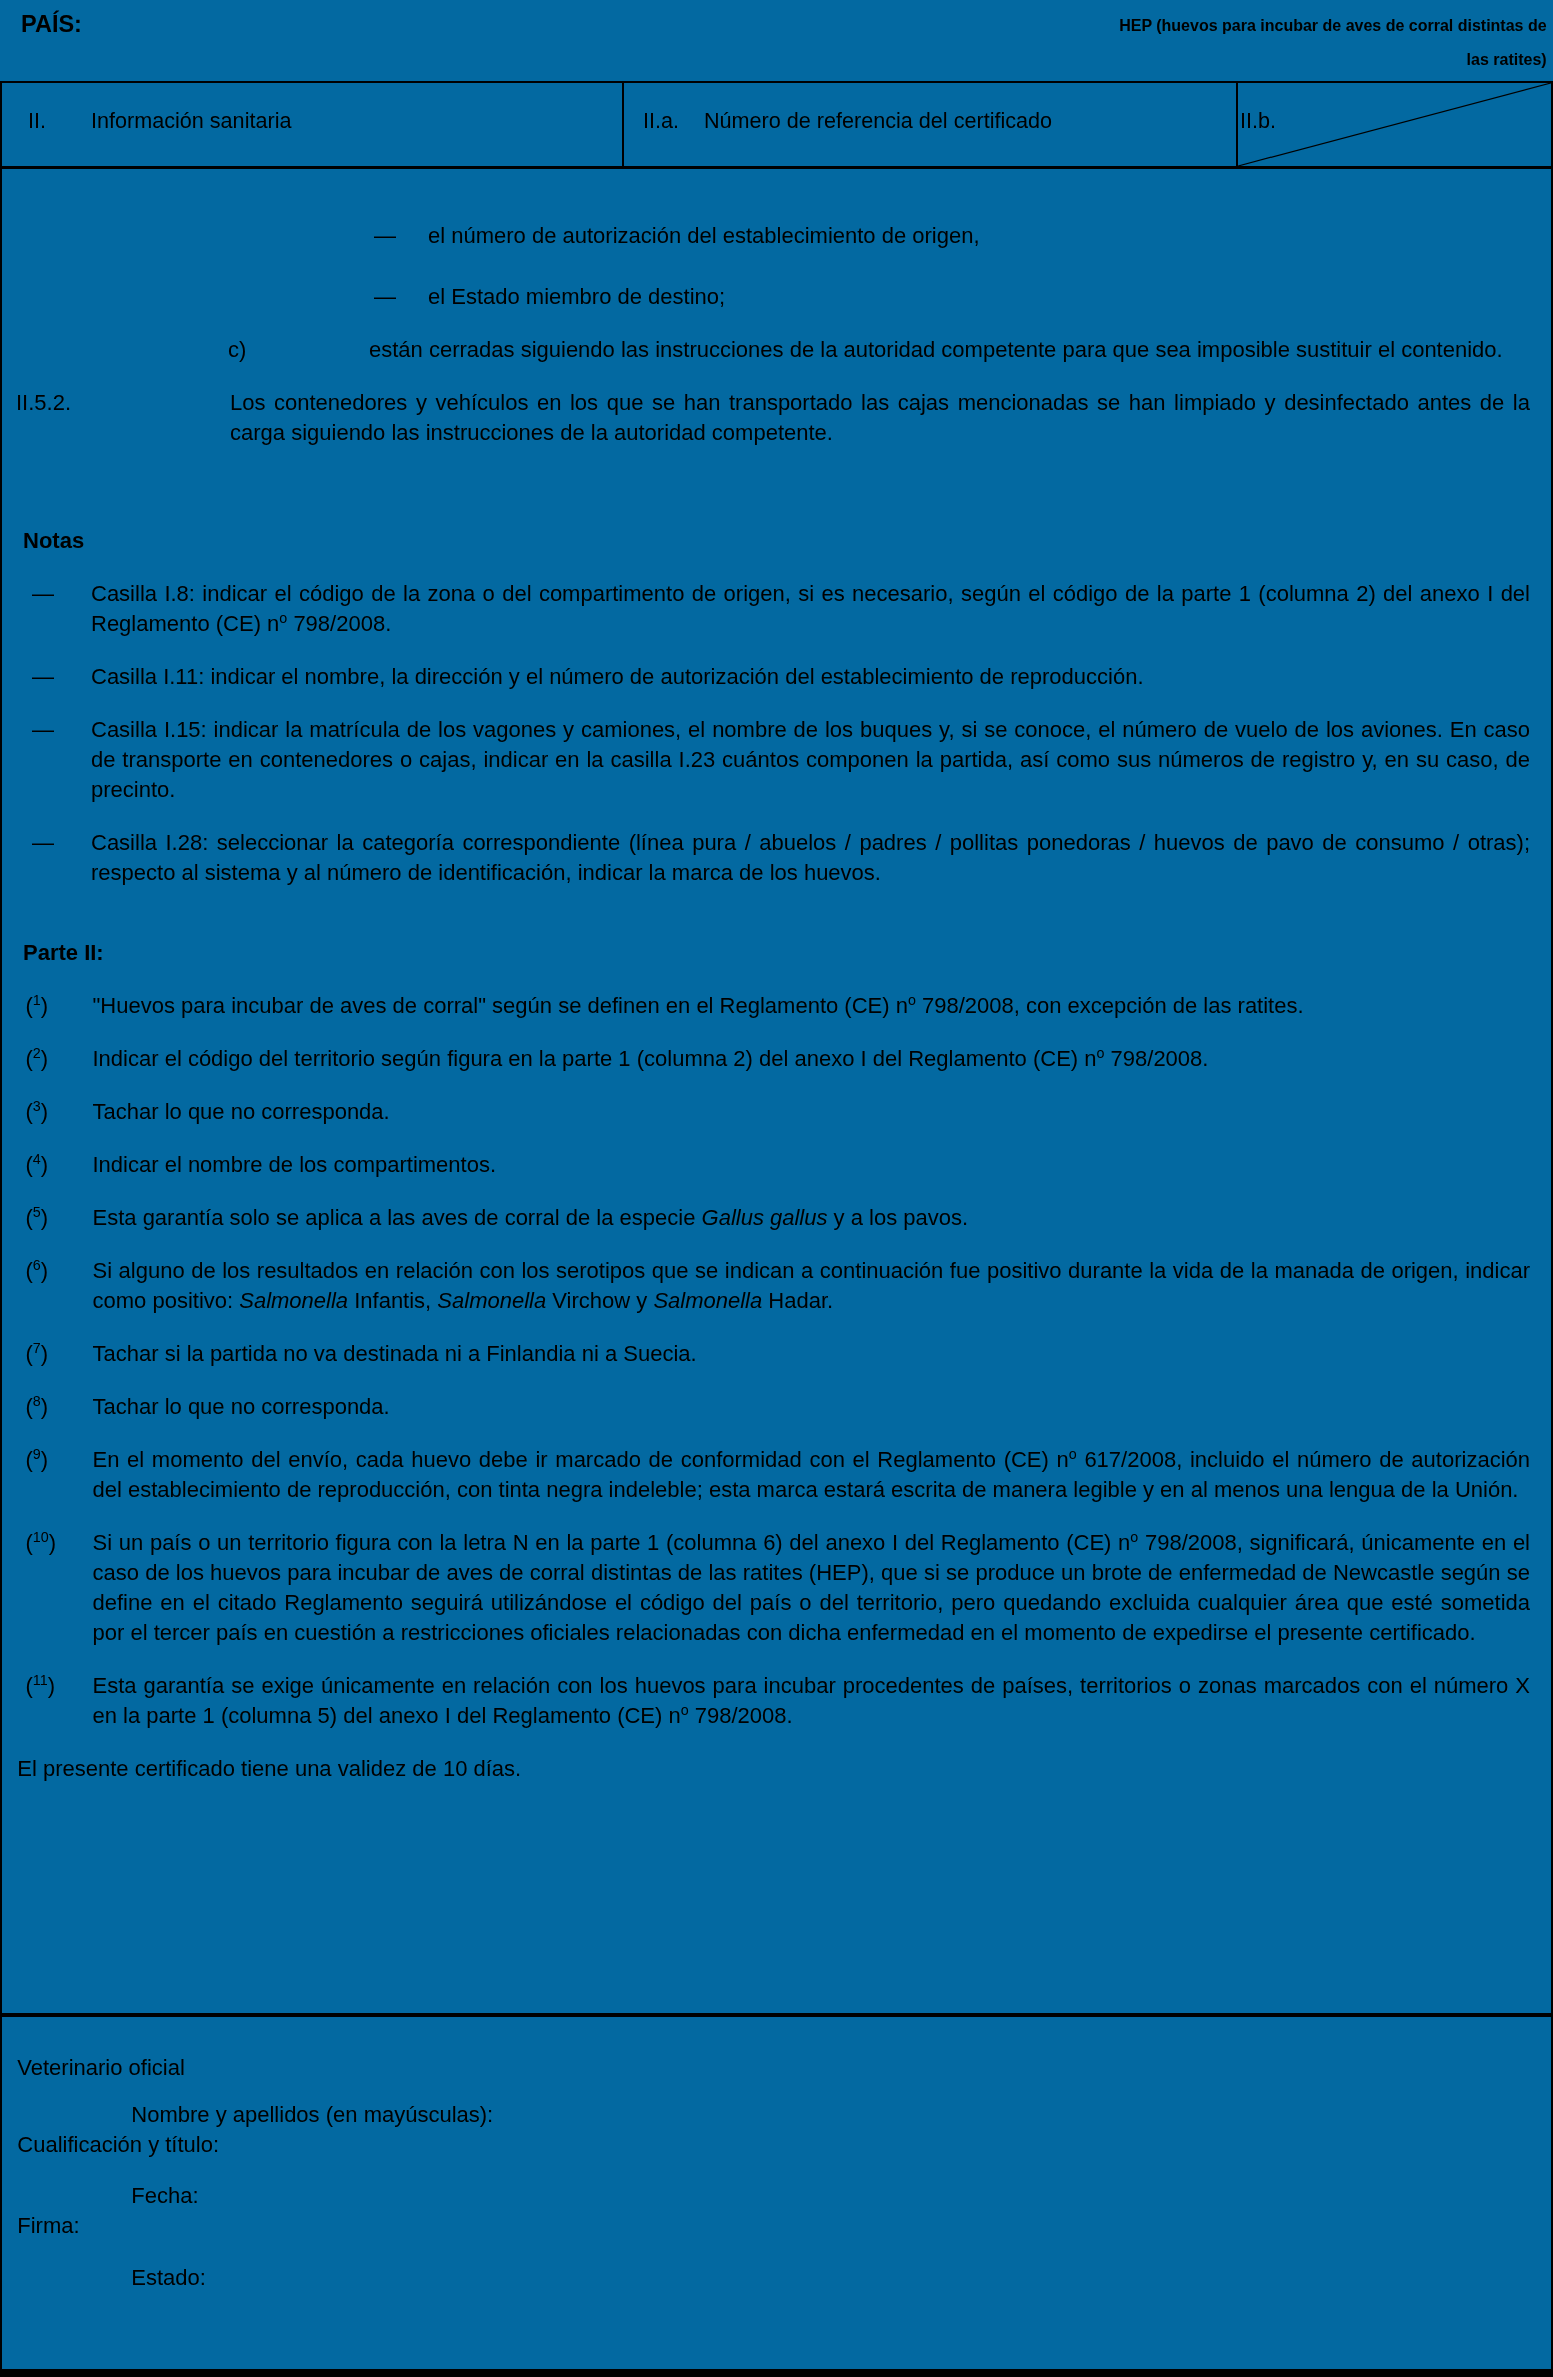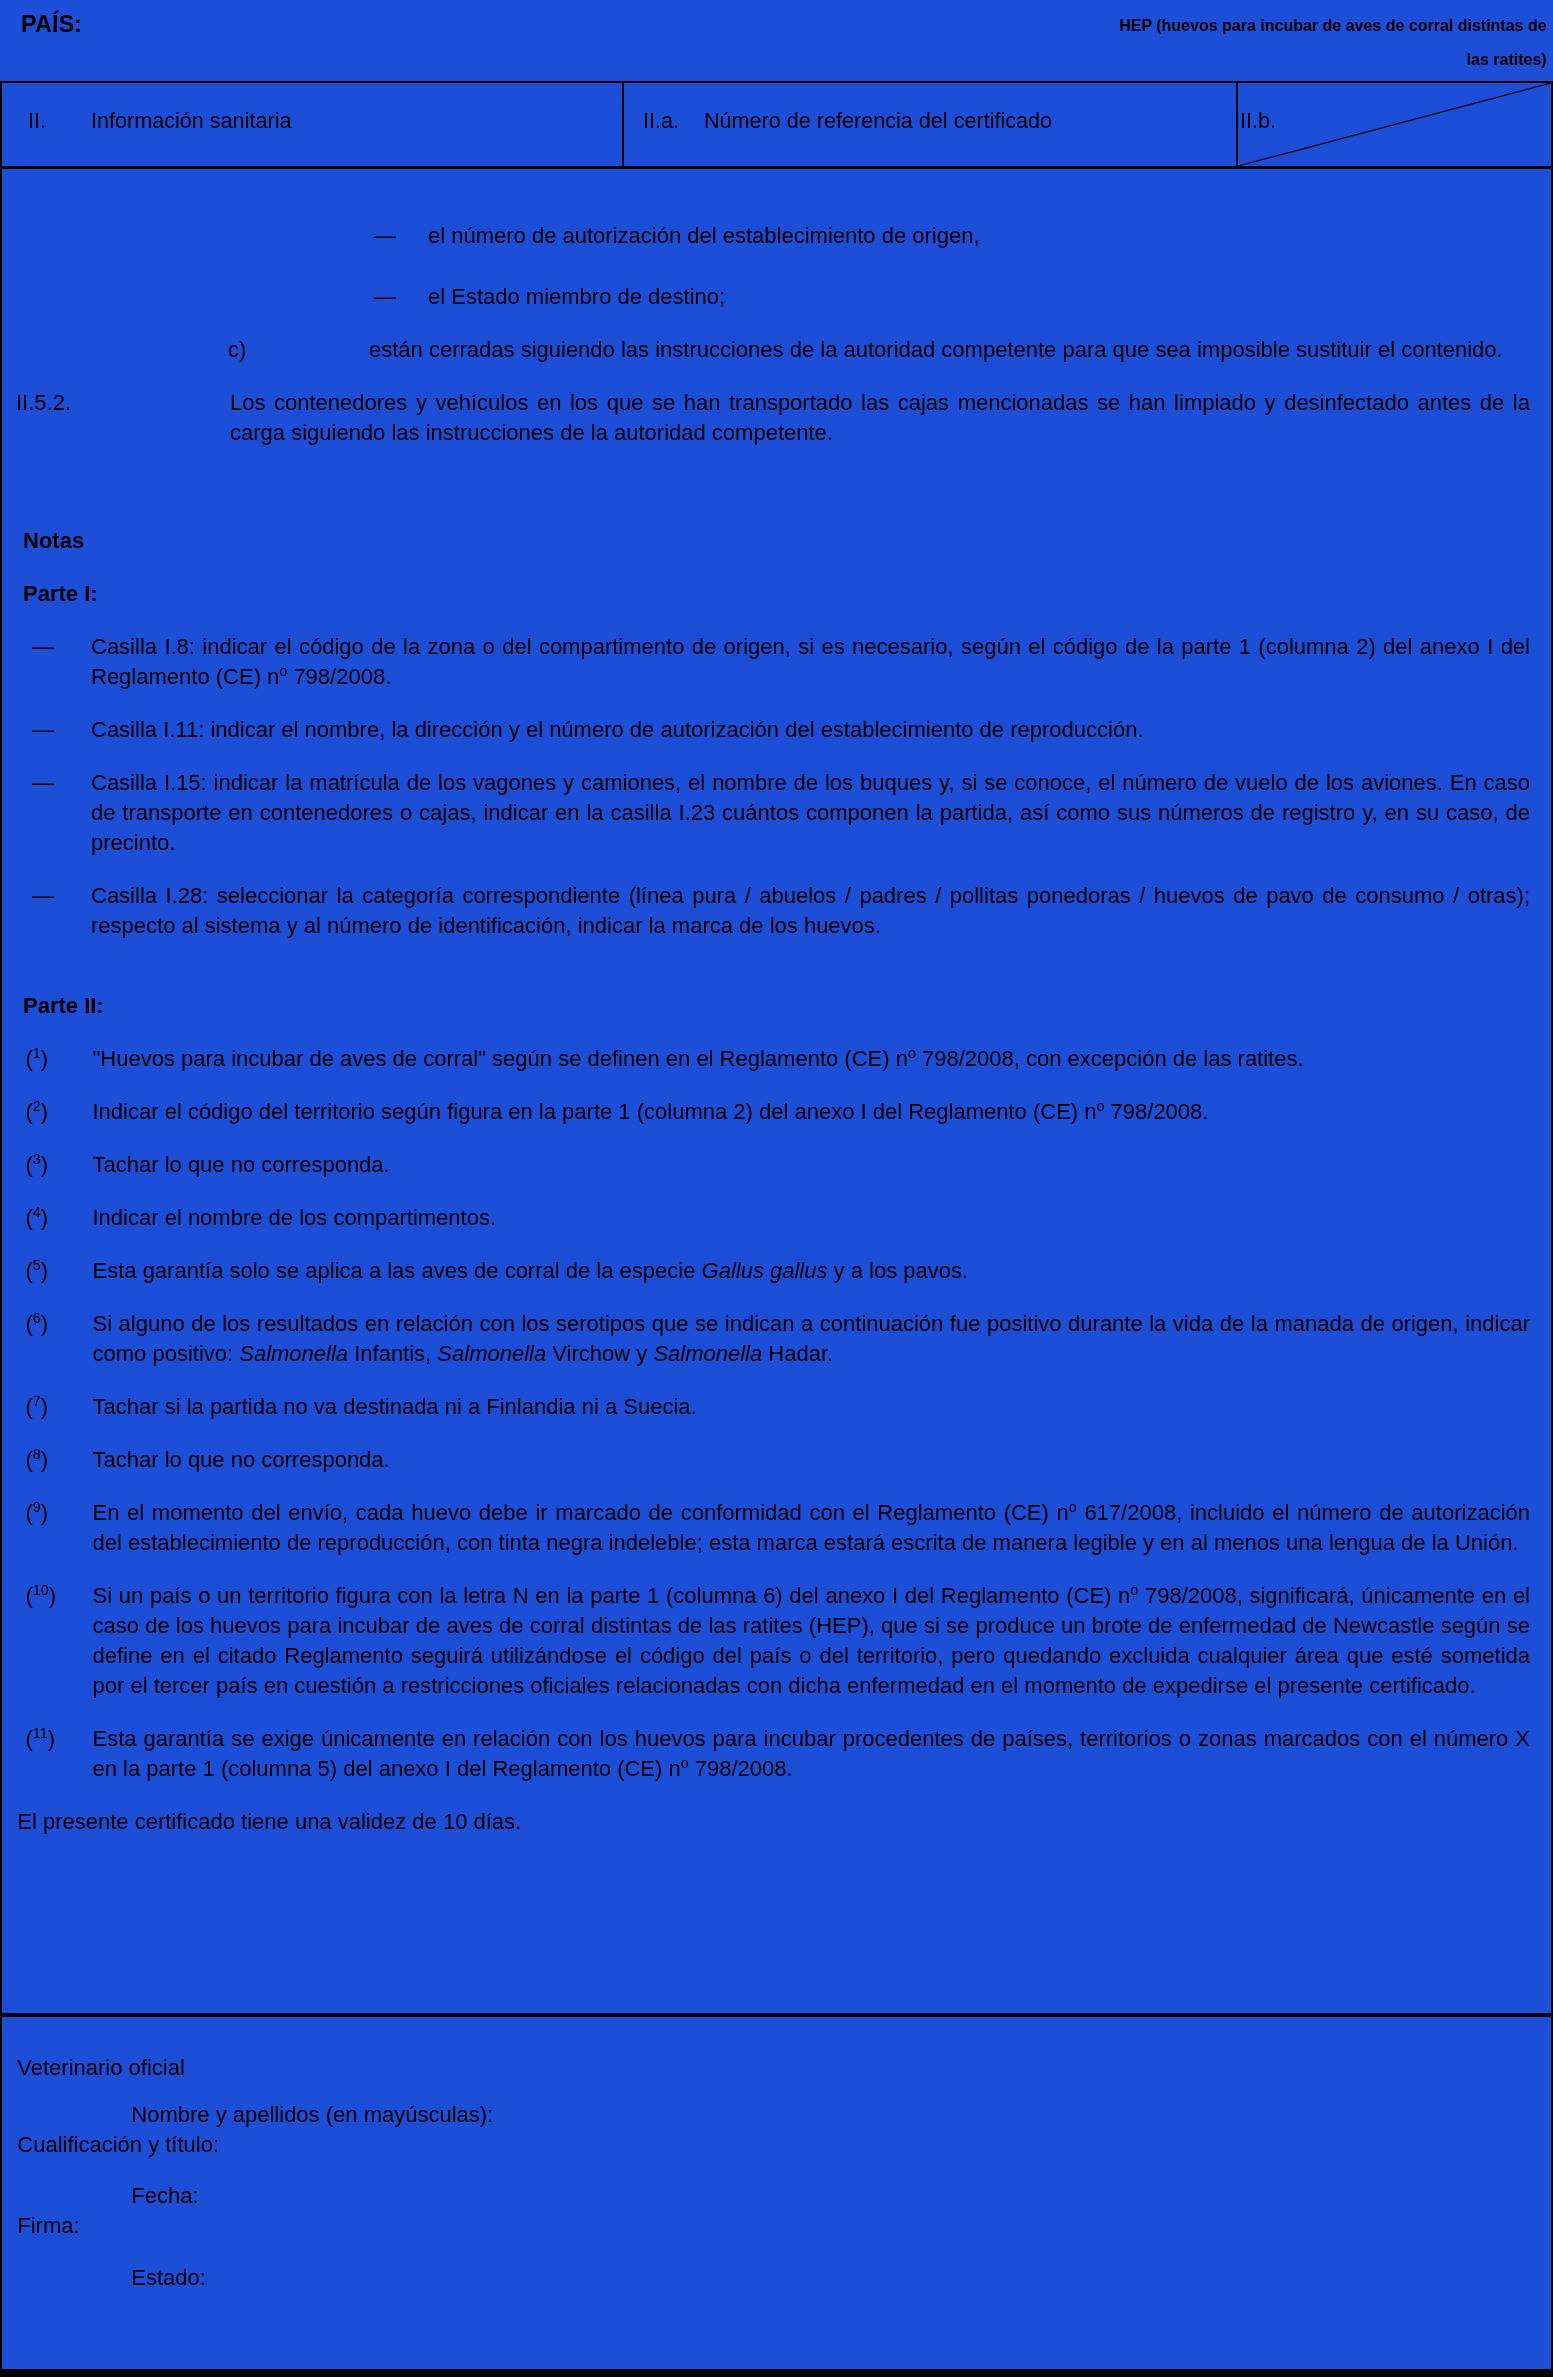--- a/index.html
+++ b/index.html
@@ -1,19 +1,19 @@
 <!DOCTYPE html>
 <html lang="es" style="font-size:10.2px"><head>
 <meta charset="utf-8">
 <style>
   html,body { margin:0; padding:0; background:#ffffff; }
   .page {
     position:relative;
     width:1553px; height:2377px;
-    background:#1d4ed8; color:#000;
+    background:#0369a1; color:#000;
     font-family:"Liberation Sans", sans-serif;
     overflow:hidden;
   }
   
   .topbar { display:flex; justify-content:space-between; align-items:flex-start;
             padding:9px 6.4px 0 21px; height:72px; box-sizing:border-box; }
   .country { font-weight:bold; font-size:23.5px; line-height:31px; white-space:nowrap; }
   .doc-title { text-align:right; font-weight:bold; font-size:16px; line-height:34px; }
   
   .frame {
@@ -103,21 +103,20 @@
         <span class="mk">c)</span>
         <span class="tx">están cerradas siguiendo las instrucciones de la autoridad competente para que sea imposible sustituir el contenido.</span>
       </div>
 
       <div class="row ii52">
         <span class="mk">II.5.2.</span>
         <span class="tx">Los contenedores y vehículos en los que se han transportado las cajas mencionadas se han limpiado y desinfectado antes de la carga siguiendo las instrucciones de la autoridad competente.</span>
       </div>
 
       <div class="heading h-notas">Notas</div>
-      <div class="heading">Parte I:</div>
 
       <div class="row bullet">
         <span class="mk">—</span>
         <span class="tx">Casilla I.8: indicar el código de la zona o del compartimento de origen, si es necesario, según el código de la parte 1 (columna 2) del anexo I del Reglamento (CE) n<sup>o</sup> 798/2008.</span>
       </div>
       <div class="row bullet">
         <span class="mk">—</span>
         <span class="tx">Casilla I.11: indicar el nombre, la dirección y el número de autorización del establecimiento de reproducción.</span>
       </div>
       <div class="row bullet">

